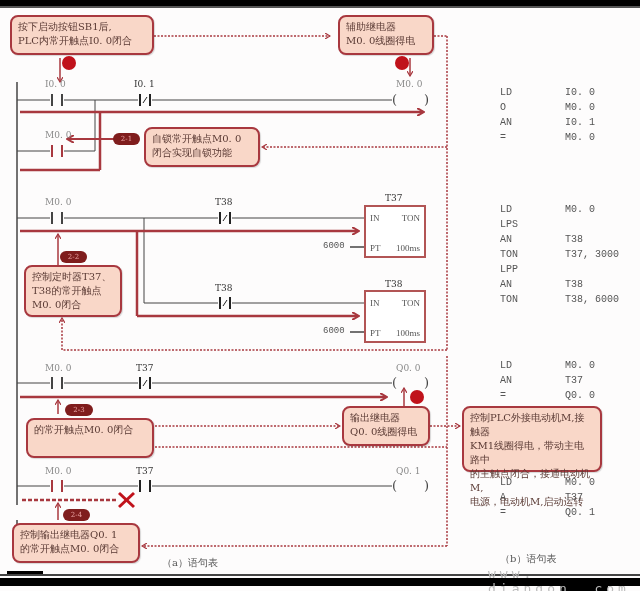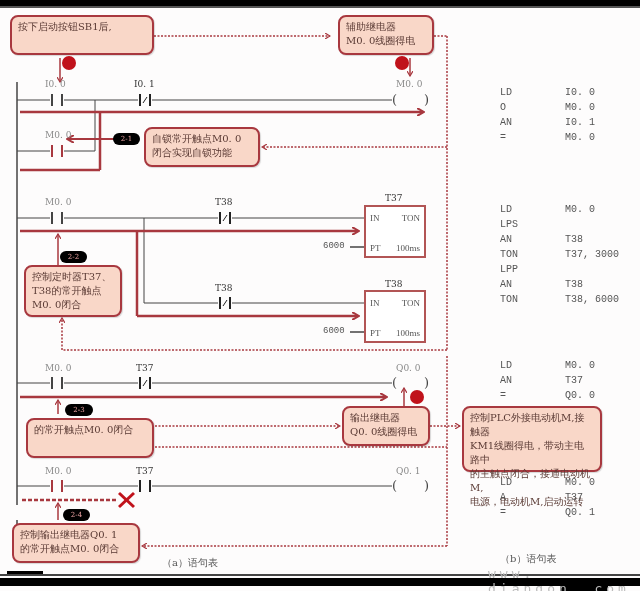--- a/index.html
+++ b/index.html
@@ -13,21 +13,21 @@
   .botbar-left { left: 7px; top: 571px; width: 36px; height: 3px; background: #000; }
   .botbar-right { left: 560px; top: 586px; width: 48px; height: 5px; background: #000; }
   .note { background: #f9d7c8; border: 2px solid #a8383f; border-radius: 8px;
           font-size: 10px; line-height: 14px; color: #5a3a34; padding: 3px 6px; box-sizing: border-box;
           box-shadow: 1px 1px 1px rgba(0,0,0,0.15); }
   .lbl { font-size: 9px; color: #8a8a8a; }
   .lbl-dark { font-size: 9px; color: #333; }
   .stl { font-size: 10px; color: #555; font-family: Liberation Mono, monospace; }
   .stl .op { display: inline-block; width: 65px; }
   .stl div { height: 15px; line-height: 15px; }
-  .badge { background: #000000; border-radius: 8px; height: 12px; font-size: 7px; line-height: 12px;
+  .badge { background: #7f1d1d; border-radius: 8px; height: 12px; font-size: 7px; line-height: 12px;
            color: #e8a0a0; text-align: center; }
   .dot { background: #c0121b; border-radius: 50%; width: 14px; height: 14px; }
   .caption { font-size: 10px; color: #555; }
   .timer { border: 2px solid #b25555; background: #fff; box-sizing: border-box; font-size: 9px; color: #555;
            font-family: "Liberation Serif", serif; }
   .watermark { font-size: 13px; color: #bbb; letter-spacing: 4px; font-family: "DejaVu Sans Mono", monospace; }
 </style>
 </head>
 <body>
 
@@ -169,20 +169,21 @@
 <span class="abs lbl" style="left:45px;top:363px">M0. 0</span>
 <span class="abs lbl-dark" style="left:136px;top:363px">T37</span>
 <span class="abs lbl" style="left:396px;top:363px">Q0. 0</span>
 
 <span class="abs lbl" style="left:45px;top:466px">M0. 0</span>
 <span class="abs lbl-dark" style="left:136px;top:466px">T37</span>
 <span class="abs lbl" style="left:396px;top:466px">Q0. 1</span>
 
 <div class="abs note" style="left:10px;top:15px;width:144px;height:40px">
   <div>按下启动按钮SB1后,</div>
+  <div>PLC内常开触点I0. 0闭合</div>
 </div>
 <div class="abs dot" style="left:62px;top:56px"></div>
 
 <div class="abs note" style="left:338px;top:15px;width:96px;height:40px">
   <div>辅助继电器</div>
   <div>M0. 0线圈得电</div>
 </div>
 <div class="abs dot" style="left:395px;top:56px"></div>
 
 <div class="abs badge" style="left:113px;top:133px;width:27px">2-1</div>

